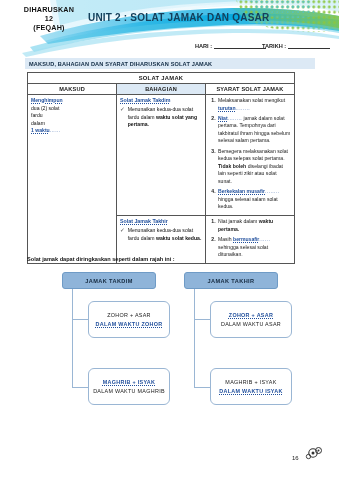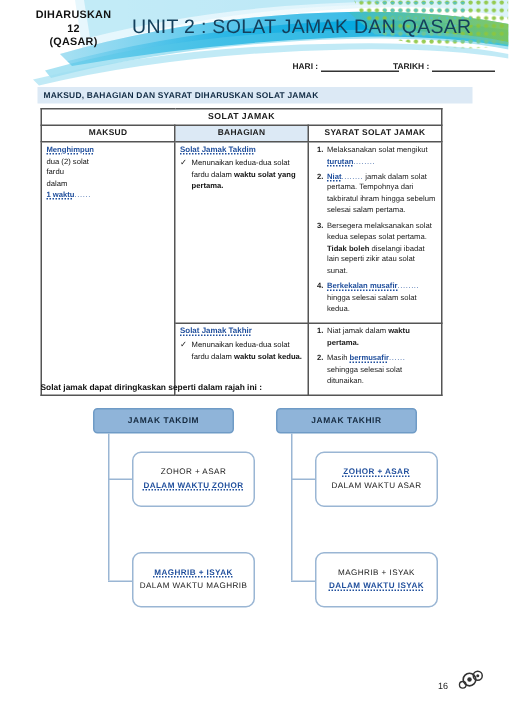--- a/index.html
+++ b/index.html
@@ -43,22 +43,22 @@
   }
   .title-main {
     font-size: 8.4px;
     font-weight: bold;
     color: #14405c;
     letter-spacing: .3px;
     line-height: 12px;
     white-space: nowrap;
   }
   .title-sub {
-    font-size: 13px;
-    font-weight: normal;
+    font-size: 10px;
+    font-weight: bold;
     color: #14405c;
     letter-spacing: .2px;
     line-height: 12px;
     margin-top: 3px;
     white-space: nowrap;
     text-align: right;
   }
   .datebar {
     position: absolute;
     left: 0; top: 41px;
@@ -257,21 +257,21 @@
     </g>
 
     <path d="M30,47 Q120,22 230,20 Q295,19 339,28 L339,33 Q294,24 231,26 Q122,29 34,52 Z" fill="#56c8e8" opacity="0.5"></path>
     <path d="M22,53 Q118,30 232,29 Q298,28 339,36 L339,39 Q296,32 233,33 Q120,35 26,57 Z" fill="#9fdff1" opacity="0.65"></path>
     <path d="M60,25 Q150,2 260,1 L260,0 L56,0 Z" fill="#7fd4ea" opacity="0.35"></path>
   </svg>
 
   <div class="lesson-block">
     <div class="lesson-line">DIHARUSKAN</div>
     <div class="lesson-line">12</div>
-    <div class="lesson-line">(QASAR)</div>
+    <div class="lesson-line">(FEQAH)</div>
   </div>
 
   <div class="title-block">
     <div class="title-sub">UNIT 2 : SOLAT JAMAK DAN QASAR</div>
   </div>
 
   <div class="datebar">
     <span class="dt-item" style="left:195px;top:1px;">
       <span class="dt-label">HARI :</span><span class="dt-rule" style="width:52px;"></span>
     </span>

